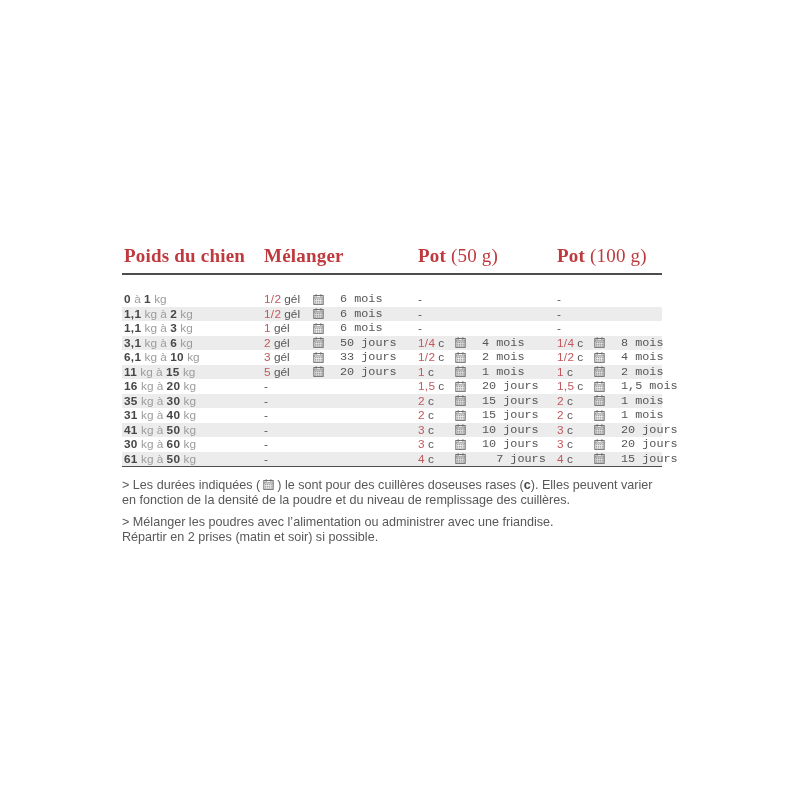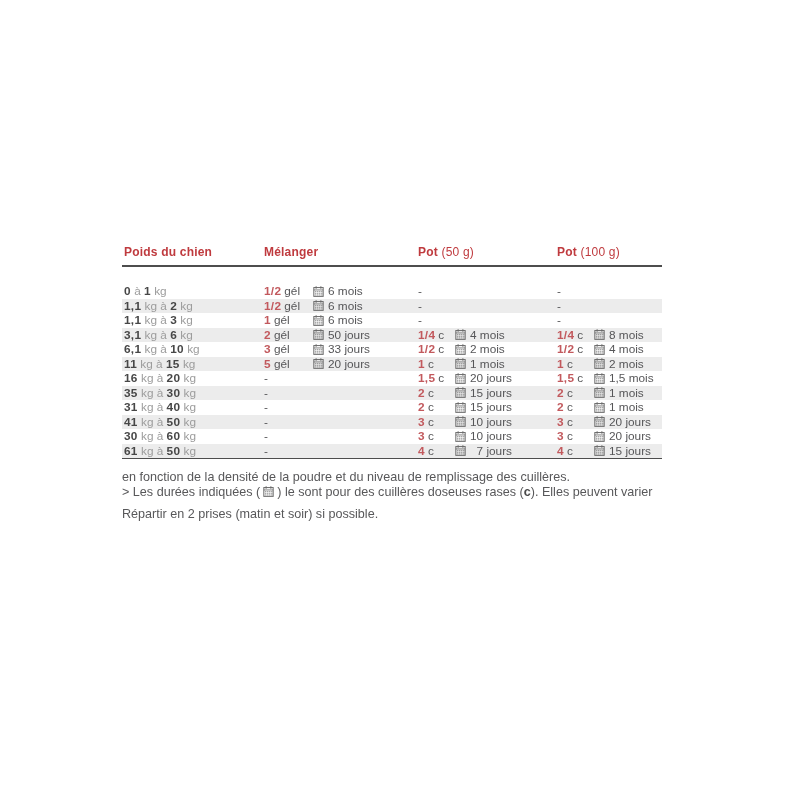--- a/index.html
+++ b/index.html
@@ -10,37 +10,37 @@
     color:#565658;
   }
   .sheet { position:absolute; left:122px; top:245px; width:540px; }
 
   
   .thead {
     display:grid; grid-template-columns:140px 154px 139px 107px;
     padding-bottom:6px;
     border-bottom:2.5px solid var(--border,#4d4d4d);
   }
-  .th { font-size:12px; font-weight:bold; color:var(--accent,#bf3a3e); padding-left:2px; letter-spacing:.2px; white-space:nowrap; }
+  .th { font-size:19px; font-weight:bold; color:var(--accent,#bf3a3e); padding-left:2px; letter-spacing:.2px; white-space:nowrap;font-family:Liberation Serif, serif; }
   .th .hr { font-weight:normal; }
 
   
   .tbody { padding-top:17px; border-bottom:1.5px solid var(--border,#4d4d4d); }
   .trow {
     display:grid; grid-template-columns:140px 49px 105px 37px 102px 37px 70px;
     height:14.5px; align-items:center; font-size:11.8px; white-space:nowrap;
   }
   .trow:nth-child(even) { background:var(--stripe,#ececec); }
   .td { padding-left:2px; overflow:visible; }
   .wb { font-weight:bold; color:#474747; letter-spacing:.3px; }
   .wl { color:#9c9c9c; }
-  .num { font-weight:bold; color:var(--dose,#c2595d); letter-spacing:.3px; }
+  .num { font-weight:normal; color:var(--dose,#c2595d); letter-spacing:.3px; }
   .unit { color:#565658; margin-left:3px; }
   .dash { color:#565658; }
-  .dur { display:flex; align-items:center; gap:4px; }
+  .dur { display:flex; align-items:center; gap:16px;font-family:Liberation Mono, monospace; }
   .cal { display:inline-block; line-height:0; }
   .dur .cal svg { display:block; }
 
   
   .notes { margin-top:11px; width:552px; font-size:12.6px; line-height:14.9px; color:#58585a; }
   .note { margin-bottom:7px; }
   .note .cal { margin:0 3px; vertical-align:-1px; }
   .nb { font-weight:bold; color:#4a4a4a; }
 </style>
 </head>
@@ -782,41 +782,42 @@
                 <rect x="9.1" y="9.2" width="1.1" height="1.1"></rect>
               </g>
             </svg>
           </span>
           <span class="durtxt">15 jours</span>
         </div>
       </div>
     </div>
   <div class="notes" id="notes">
       <div class="note">
+        <div class="note-line"><span class="nt">&gt; Les durées indiquées (</span><span class="cal"><svg width="11" height="11" viewBox="0 0 12 12">
+              <g stroke="#6a6a6a" fill="none">
+                <rect x="0.9" y="1.7" width="10.2" height="9.6" stroke-width="1.1"></rect>
+                <line x1="3.4" y1="0.2" x2="3.4" y2="3.1" stroke-width="1.1"></line>
+                <line x1="8.6" y1="0.2" x2="8.6" y2="3.1" stroke-width="1.1"></line>
+                <line x1="1" y1="4.3" x2="11" y2="4.3" stroke-width="0.9"></line>
+              </g>
+              <g fill="#6a6a6a">
+                <rect x="2.5" y="5.6" width="1.1" height="1.1"></rect>
+                <rect x="4.7" y="5.6" width="1.1" height="1.1"></rect>
+                <rect x="6.9" y="5.6" width="1.1" height="1.1"></rect>
+                <rect x="9.1" y="5.6" width="1.1" height="1.1"></rect>
+                <rect x="2.5" y="7.4" width="1.1" height="1.1"></rect>
+                <rect x="4.7" y="7.4" width="1.1" height="1.1"></rect>
+                <rect x="6.9" y="7.4" width="1.1" height="1.1"></rect>
+                <rect x="9.1" y="7.4" width="1.1" height="1.1"></rect>
+                <rect x="2.5" y="9.2" width="1.1" height="1.1"></rect>
+                <rect x="4.7" y="9.2" width="1.1" height="1.1"></rect>
+                <rect x="6.9" y="9.2" width="1.1" height="1.1"></rect>
+                <rect x="9.1" y="9.2" width="1.1" height="1.1"></rect>
+              </g>
+            </svg></span><span class="nt">) le sont pour des cuillères doseuses rases (</span><span class="nb">c</span><span class="nt">). Elles peuvent varier</span></div>
         <div class="note-line"><span class="nt">en fonction de la densité de la poudre et du niveau de remplissage des cuillères.</span></div>
-        <div class="note-line"><span class="nt">&gt; Les durées indiquées (</span><span class="cal"><svg width="11" height="11" viewBox="0 0 12 12">
-              <g stroke="#6a6a6a" fill="none">
-                <rect x="0.9" y="1.7" width="10.2" height="9.6" stroke-width="1.1"></rect>
-                <line x1="3.4" y1="0.2" x2="3.4" y2="3.1" stroke-width="1.1"></line>
-                <line x1="8.6" y1="0.2" x2="8.6" y2="3.1" stroke-width="1.1"></line>
-                <line x1="1" y1="4.3" x2="11" y2="4.3" stroke-width="0.9"></line>
-              </g>
-              <g fill="#6a6a6a">
-                <rect x="2.5" y="5.6" width="1.1" height="1.1"></rect>
-                <rect x="4.7" y="5.6" width="1.1" height="1.1"></rect>
-                <rect x="6.9" y="5.6" width="1.1" height="1.1"></rect>
-                <rect x="9.1" y="5.6" width="1.1" height="1.1"></rect>
-                <rect x="2.5" y="7.4" width="1.1" height="1.1"></rect>
-                <rect x="4.7" y="7.4" width="1.1" height="1.1"></rect>
-                <rect x="6.9" y="7.4" width="1.1" height="1.1"></rect>
-                <rect x="9.1" y="7.4" width="1.1" height="1.1"></rect>
-                <rect x="2.5" y="9.2" width="1.1" height="1.1"></rect>
-                <rect x="4.7" y="9.2" width="1.1" height="1.1"></rect>
-                <rect x="6.9" y="9.2" width="1.1" height="1.1"></rect>
-                <rect x="9.1" y="9.2" width="1.1" height="1.1"></rect>
-              </g>
-            </svg></span><span class="nt">) le sont pour des cuillères doseuses rases (</span><span class="nb">c</span><span class="nt">). Elles peuvent varier</span></div>
       </div>
       <div class="note">
+        <div class="note-line"><span class="nt">&gt; Mélanger les poudres avec l’alimentation ou administrer avec une friandise.</span></div>
         <div class="note-line"><span class="nt">Répartir en 2 prises (matin et soir) si possible.</span></div>
       </div>
     </div>
 </div>
 
 </body></html>

